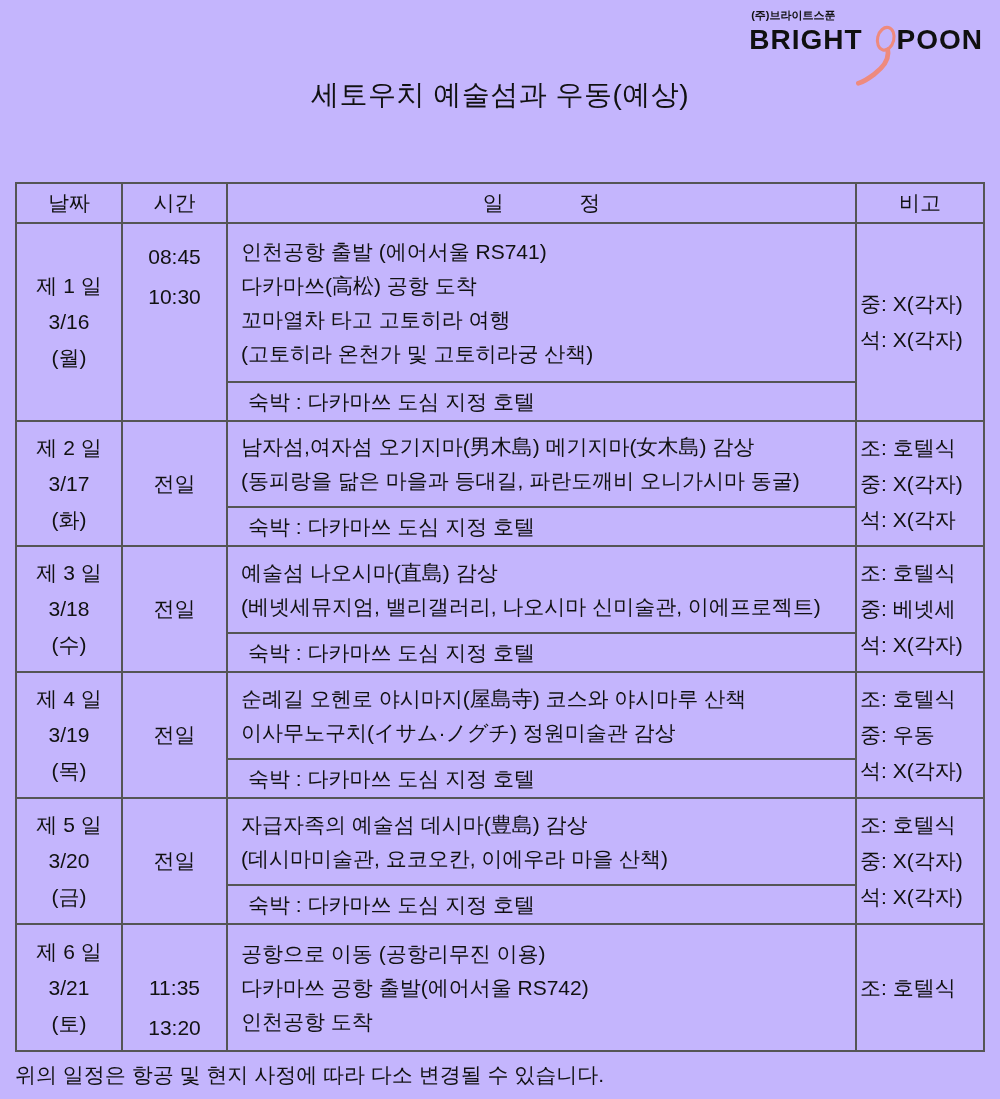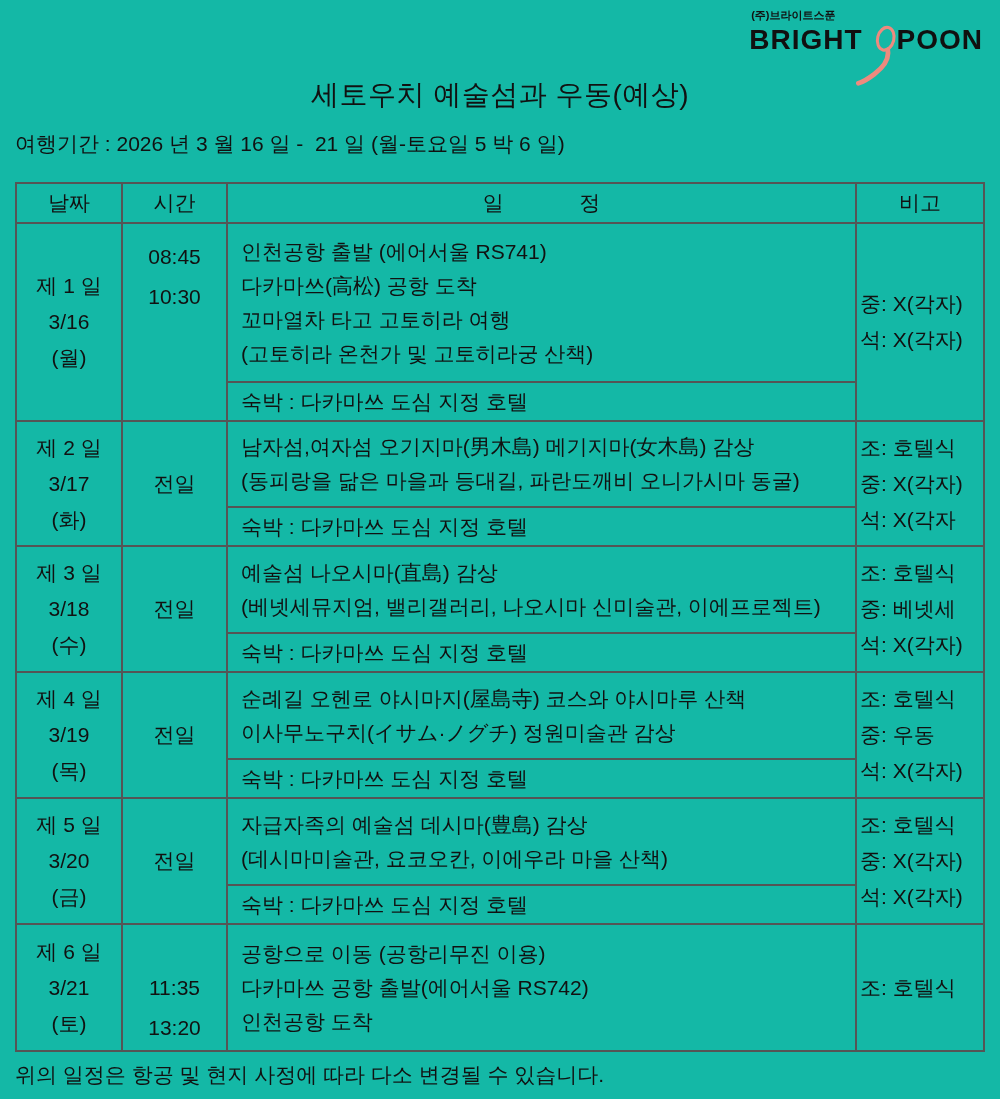--- a/index.html
+++ b/index.html
@@ -5,21 +5,21 @@
   * { margin: 0; padding: 0; box-sizing: border-box; }
   html, body { background: #ffffff; }
   body {
     font-family: "Liberation Sans", "DejaVu Sans", sans-serif;
     color: #111111;
   }
   .page {
     position: relative;
     width: 1000px;
     height: 1099px;
-    background: #14b8a6;
+    background: #c4b5fd;
     overflow: hidden;
   }
 
   
   .logo {
     position: absolute;
     top: 8px;
     right: 17px;
     display: flex;
     flex-direction: column;
@@ -109,21 +109,21 @@
   }
   td.c-time.top {
     vertical-align: top;
     padding-top: 13px;
   }
   td.c-itin {
     padding-left: 13px;
     line-height: 34px;
   }
   td.c-lodging {
-    padding-left: 13px;
+    padding-left: 20px;
     line-height: 24px;
   }
   td.c-note {
     padding-left: 3px;
     line-height: 36px;
     white-space: nowrap;
   }
 
   
   .footer-note {
@@ -145,21 +145,20 @@
       <svg viewBox="0 0 48 62" aria-hidden="true">
         <ellipse cx="31" cy="13" rx="8.5" ry="12" transform="rotate(14 31 13)" fill="none" stroke-width="3.2" stroke="#ee8a7e"></ellipse>
         <path d="M 33 24.5 C 35.5 36, 27 44, 19 50 C 13 54.5, 7.5 58, 2.5 59.5" fill="none" stroke-width="5" stroke-linecap="round" stroke="#ee8a7e"></path>
       </svg>
       <span>POON</span>
     </div>
   </div>
 
   <div class="doc-title">세토우치 예술섬과 우동(예상)</div>
 
-  <div class="period">여행기간 : 2026 년 3 월 16 일 -  21 일 (월-토요일 5 박 6 일)</div>
 
   <table class="itn">
     <colgroup>
       <col class="c1">
         <col class="c2">
         <col class="c3">
         <col class="c4">
     </colgroup>
     <tbody>
         <tr class="hrow">

